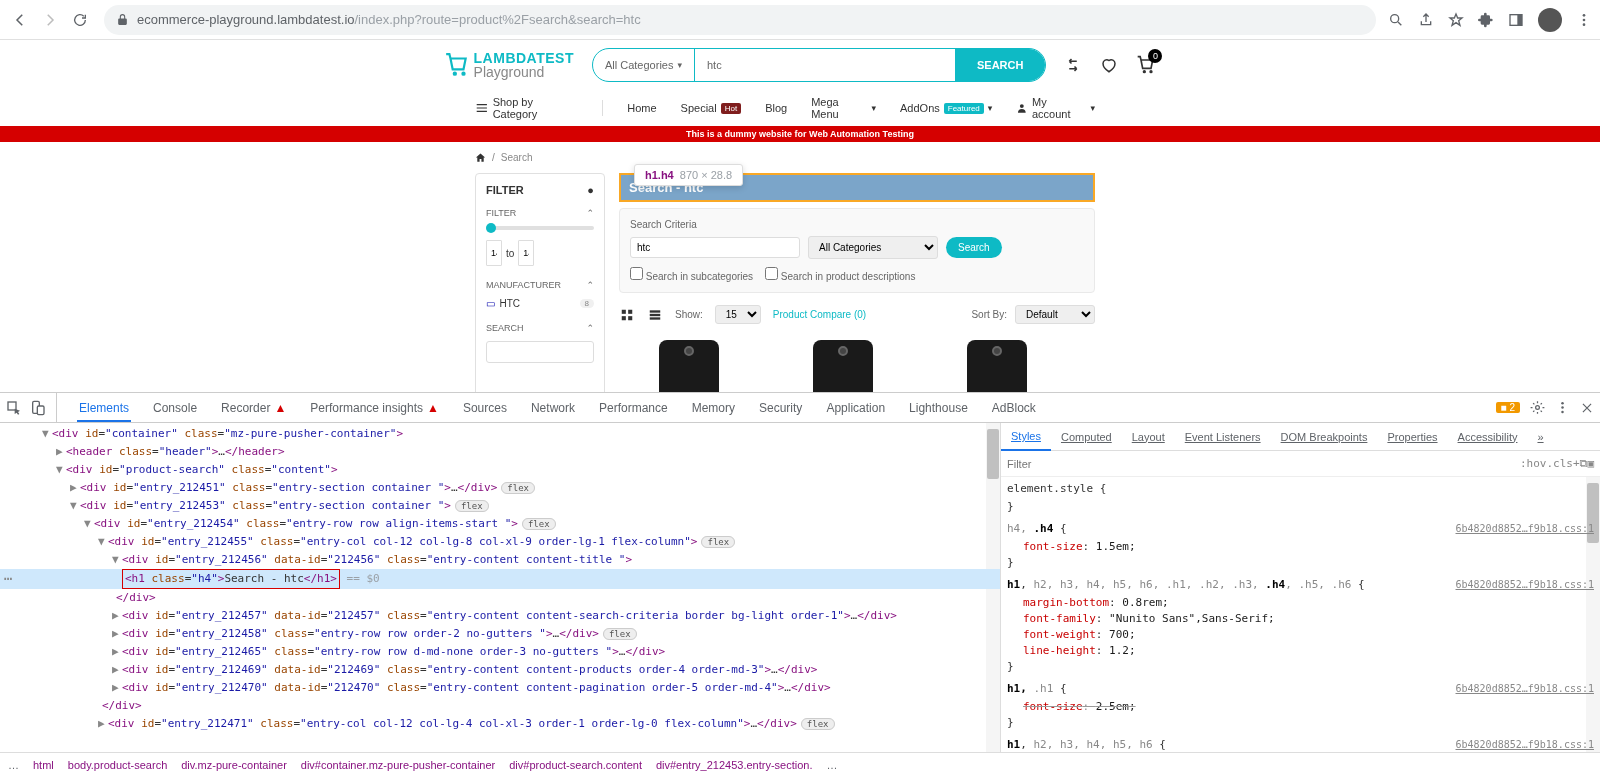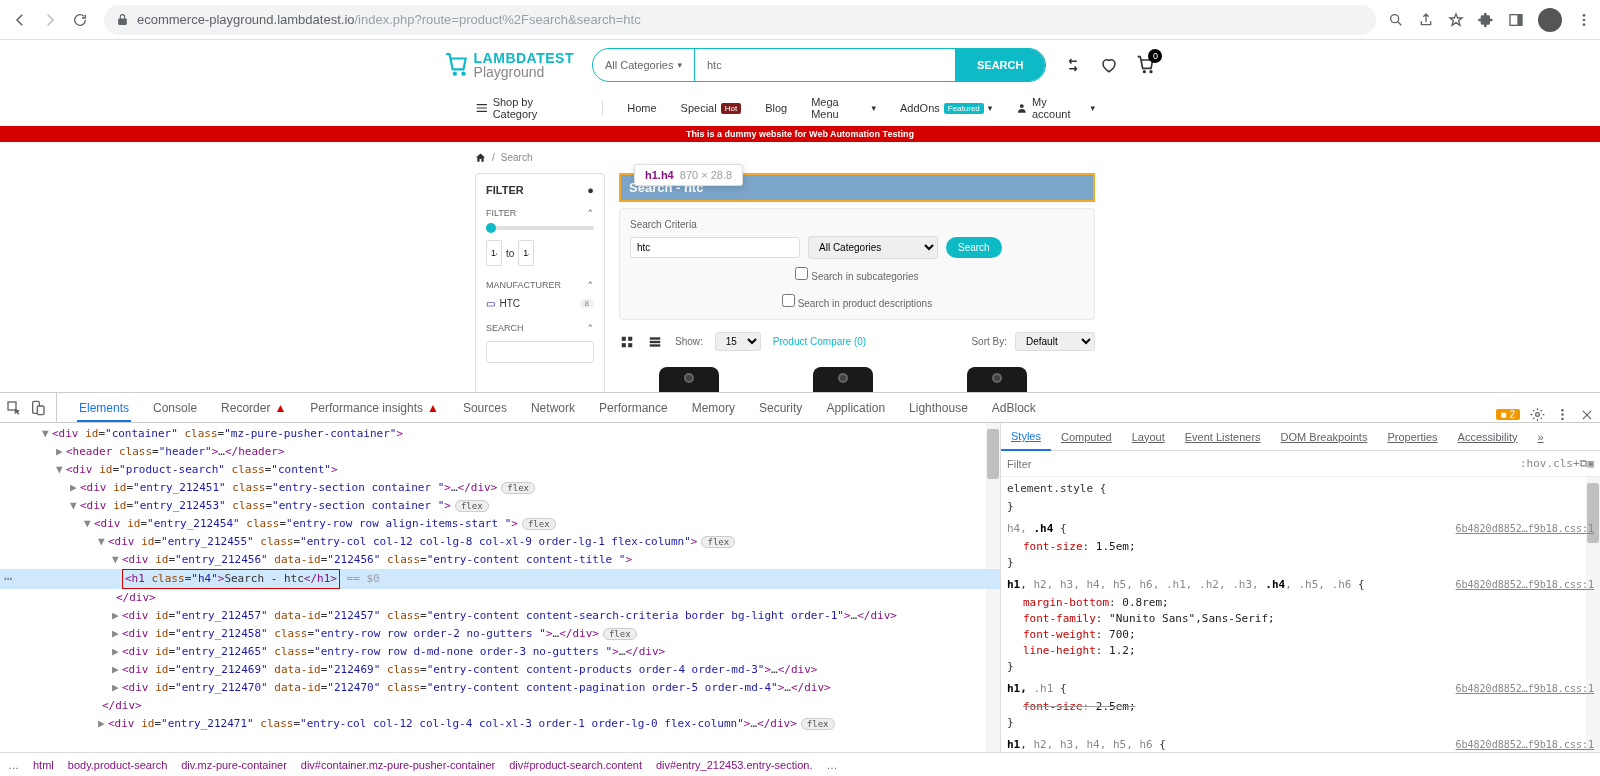--- a/index.html
+++ b/index.html
@@ -60,38 +60,38 @@
 .inspect-tooltip { position: absolute; top: 124px; left: 634px; background: #fff; border: 1px solid #ddd; box-shadow: 0 2px 6px rgba(0,0,0,0.15); border-radius: 3px; padding: 4px 10px; font-size: 11px; z-index: 10; }
 .inspect-tooltip .sel { color: #881280; font-weight: 600; }
 .inspect-tooltip .dim { color: #9aa0a6; text-align: right; }
 
 .criteria-box { border: 1px solid #e9e9e9; background: #f9f9f9; border-radius: 4px; padding: 10px; margin-top: 6px; }
 .criteria-box .ct { font-size: 10px; color: #666; margin-bottom: 6px; }
 .criteria-row { display: flex; gap: 8px; align-items: center; }
 .criteria-row input[type=text] { border: 1px solid #ddd; border-radius: 3px; padding: 4px 6px; font-size: 10px; width: 170px; }
 .criteria-row select { border: 1px solid #ddd; border-radius: 3px; padding: 4px 6px; font-size: 10px; width: 130px; }
 .criteria-row .go { background: #0ebac5; color: #fff; border: none; border-radius: 14px; padding: 5px 12px; font-size: 10px; }
-.criteria-checks { display: flex; gap: 12px; margin-top: 8px; font-size: 10px; color: #666; align-items: center; flex-direction: column; }
+.criteria-checks { display: flex; gap: 12px; margin-top: 8px; font-size: 10px; color: #666; align-items: center; }
 
 .listbar { display: flex; align-items: center; justify-content: space-between; margin-top: 12px; font-size: 10px; color: #666; }
 .listbar .left { display: flex; align-items: center; gap: 12px; }
 .listbar .right { display: flex; align-items: center; gap: 8px; }
 .listbar select { border: 1px solid #ddd; border-radius: 3px; padding: 2px 6px; font-size: 10px; }
 .listbar .view-icon { width: 16px; height: 16px; display: inline-flex; align-items: center; justify-content: center; }
 .listbar a { color: #0ebac5; text-decoration: none; }
 
 .products { display: flex; gap: 14px; margin-top: 16px; }
 .product { width: 140px; height: 90px; display: flex; justify-content: center; }
 .phone { width: 60px; height: 80px; background: #1a1a1a; border-radius: 8px 8px 0 0; position: relative; }
 .phone::before { content: ""; position: absolute; left: -10px; top: 6px; width: 58px; height: 74px; background: #2a2a2a; border-radius: 8px 8px 0 0; z-index: -1; }
 .phone .lens { width: 10px; height: 10px; background: #444; border: 2px solid #666; border-radius: 50%; position: absolute; top: 6px; left: 50%; transform: translateX(-50%); }
 
 
 .devtools { border-top: 1px solid #ccc; display: flex; flex-direction: column; height: 384px; background: #fff; }
-.dt-tabs { display: flex; align-items: flex-end; border-bottom: 1px solid #ccc; height: 30px; font-size: 12px; color: #5f6368; padding: 0 6px; gap: 20px; }
+.dt-tabs { display: flex; align-items: center; border-bottom: 1px solid #ccc; height: 30px; font-size: 12px; color: #5f6368; padding: 0 6px; gap: 20px; }
 .dt-tabs .tab { padding: 0 2px; height: 100%; display: flex; align-items: center; position: relative; gap: 4px; }
 .dt-tabs .tab.active { color: #1a73e8; }
 .dt-tabs .tab.active::after { content: ""; position: absolute; bottom: 0; left: 0; right: 0; height: 2px; background: #1a73e8; }
 .dt-tabs .spacer { flex: 1; }
 .dt-r-icons { display: flex; gap: 10px; align-items: center; }
 .dt-leading { display: flex; gap: 8px; align-items: center; border-right: 1px solid #ccc; padding-right: 10px; height: 100%; }
 .issue-badge { background: #f29900; color: #fff; font-size: 10px; padding: 0 5px; border-radius: 2px; }
 
 .dt-body { display: flex; flex: 1; overflow: hidden; position: relative; }
 .dt-elements { flex: 1; font-family: Menlo, Consolas, monospace; font-size: 11px; line-height: 18px; padding: 2px 0; overflow: hidden; position: relative; }

